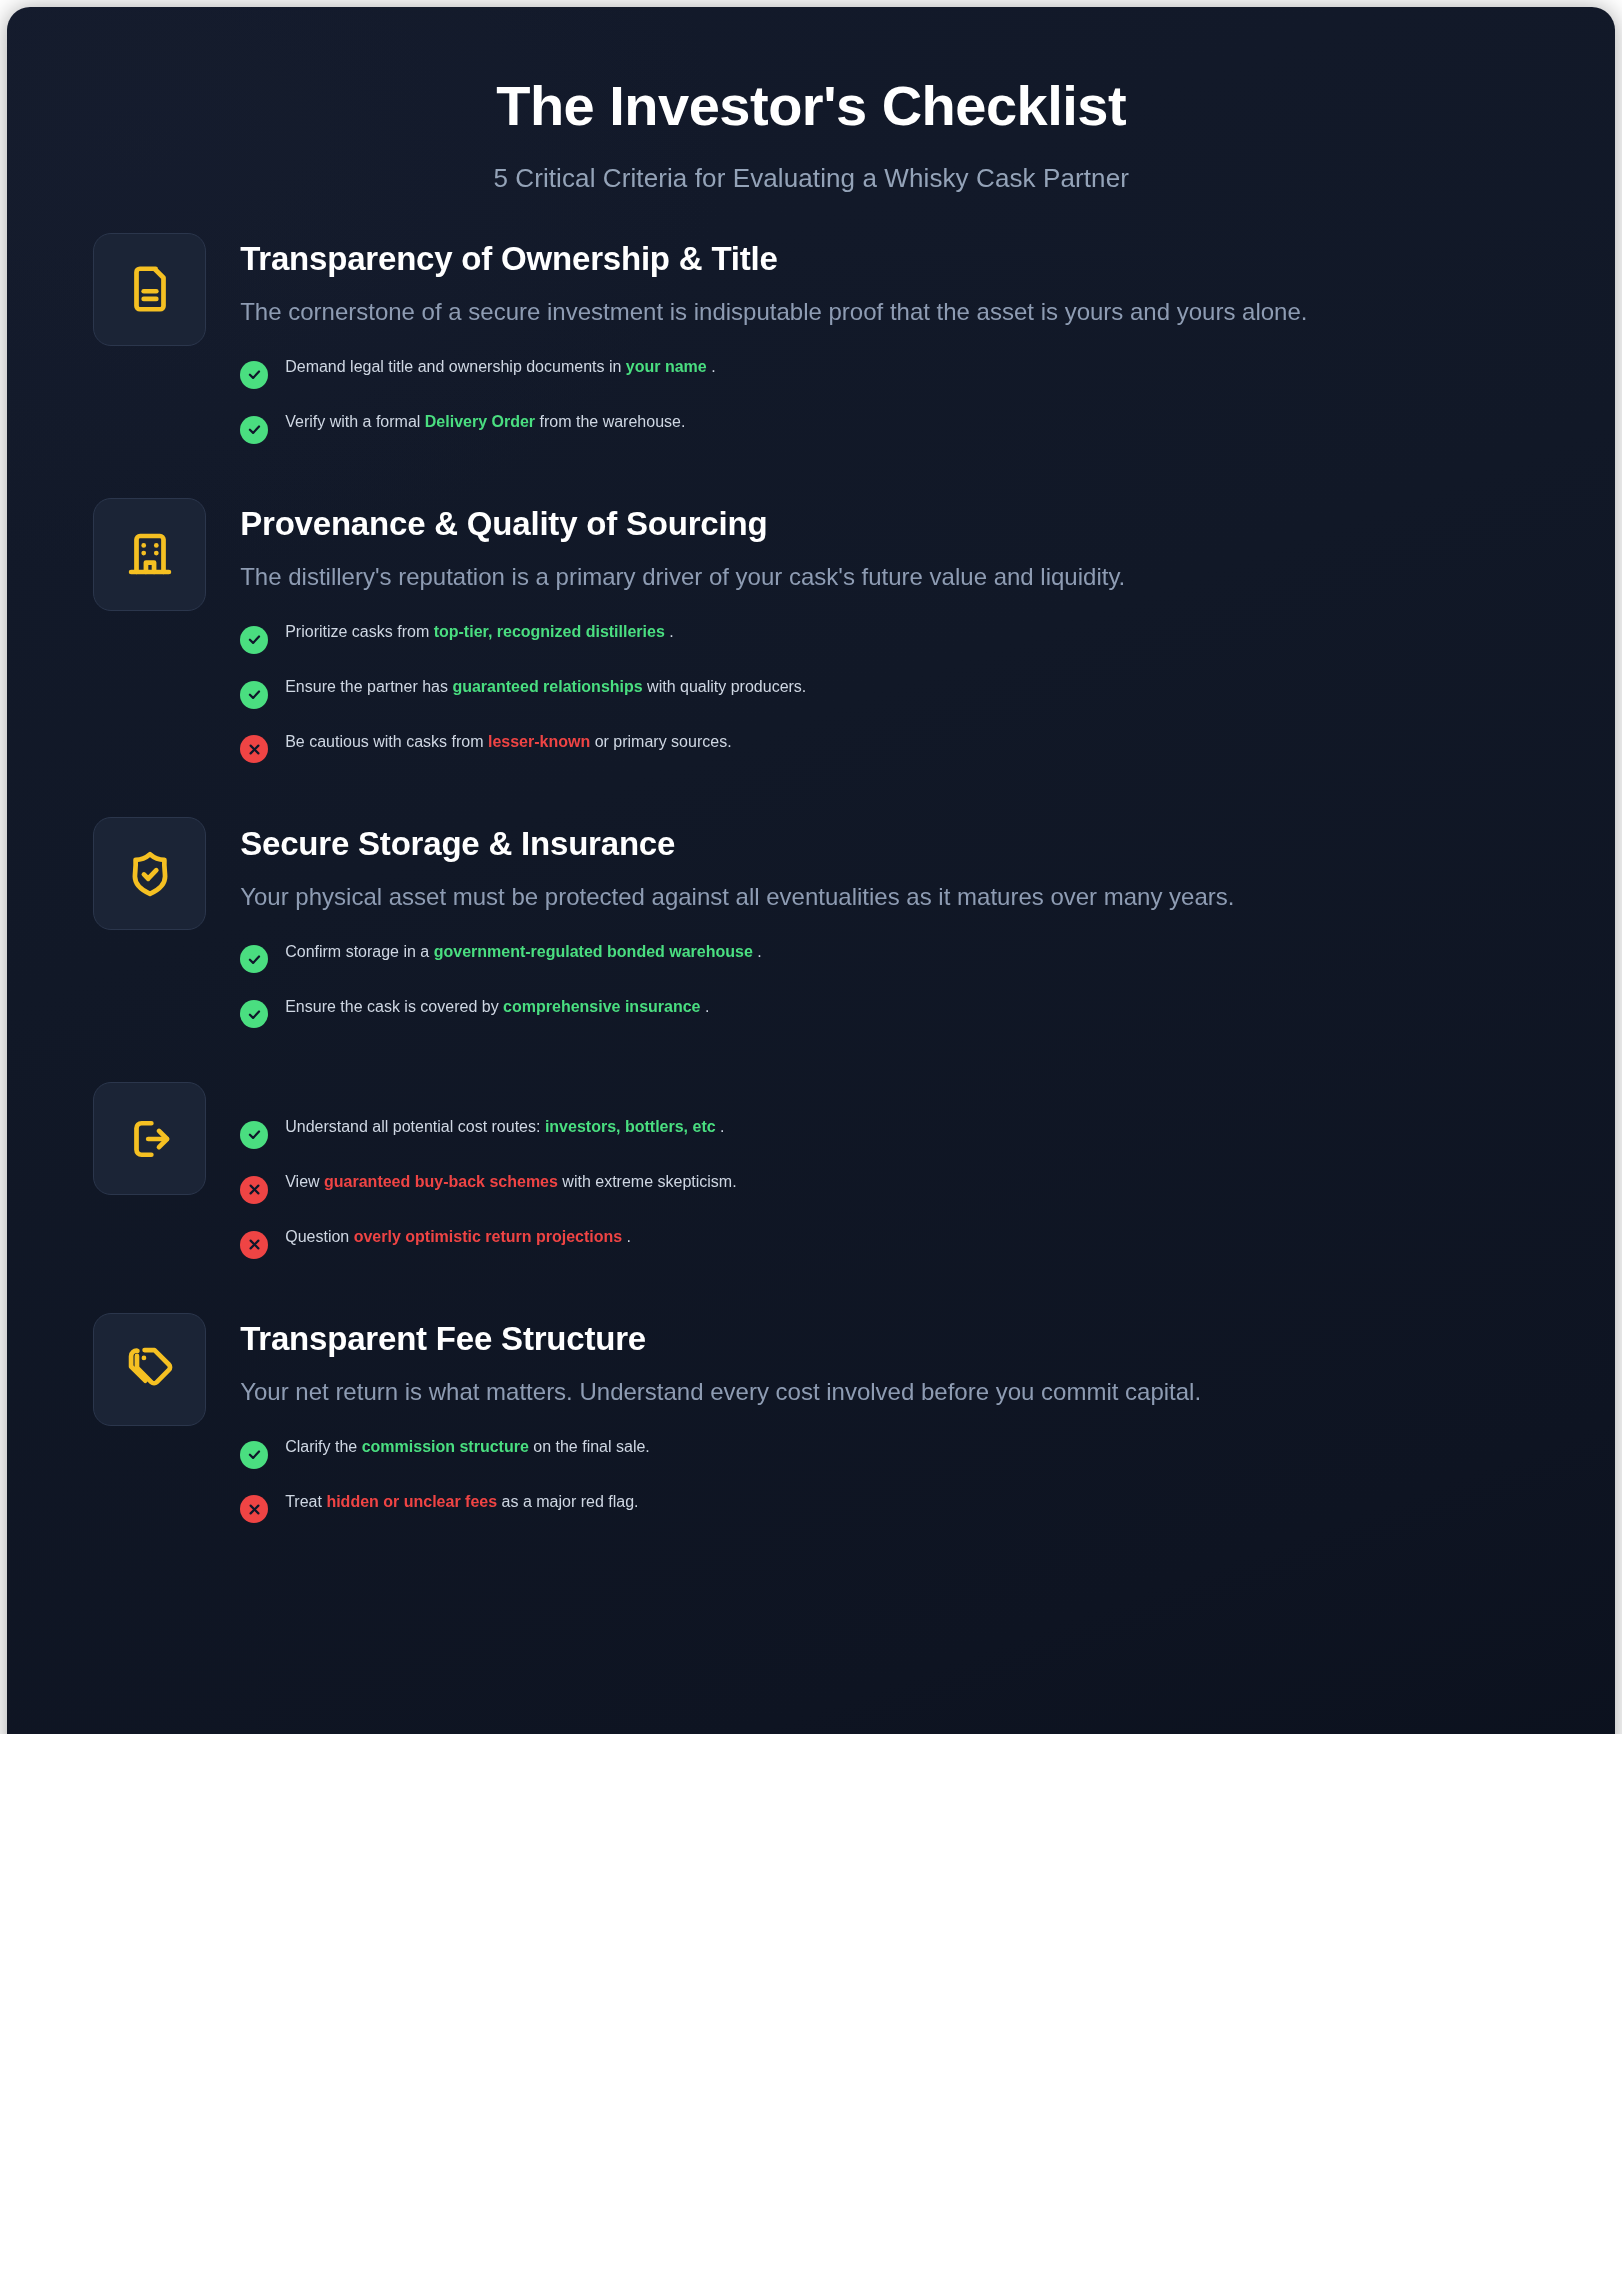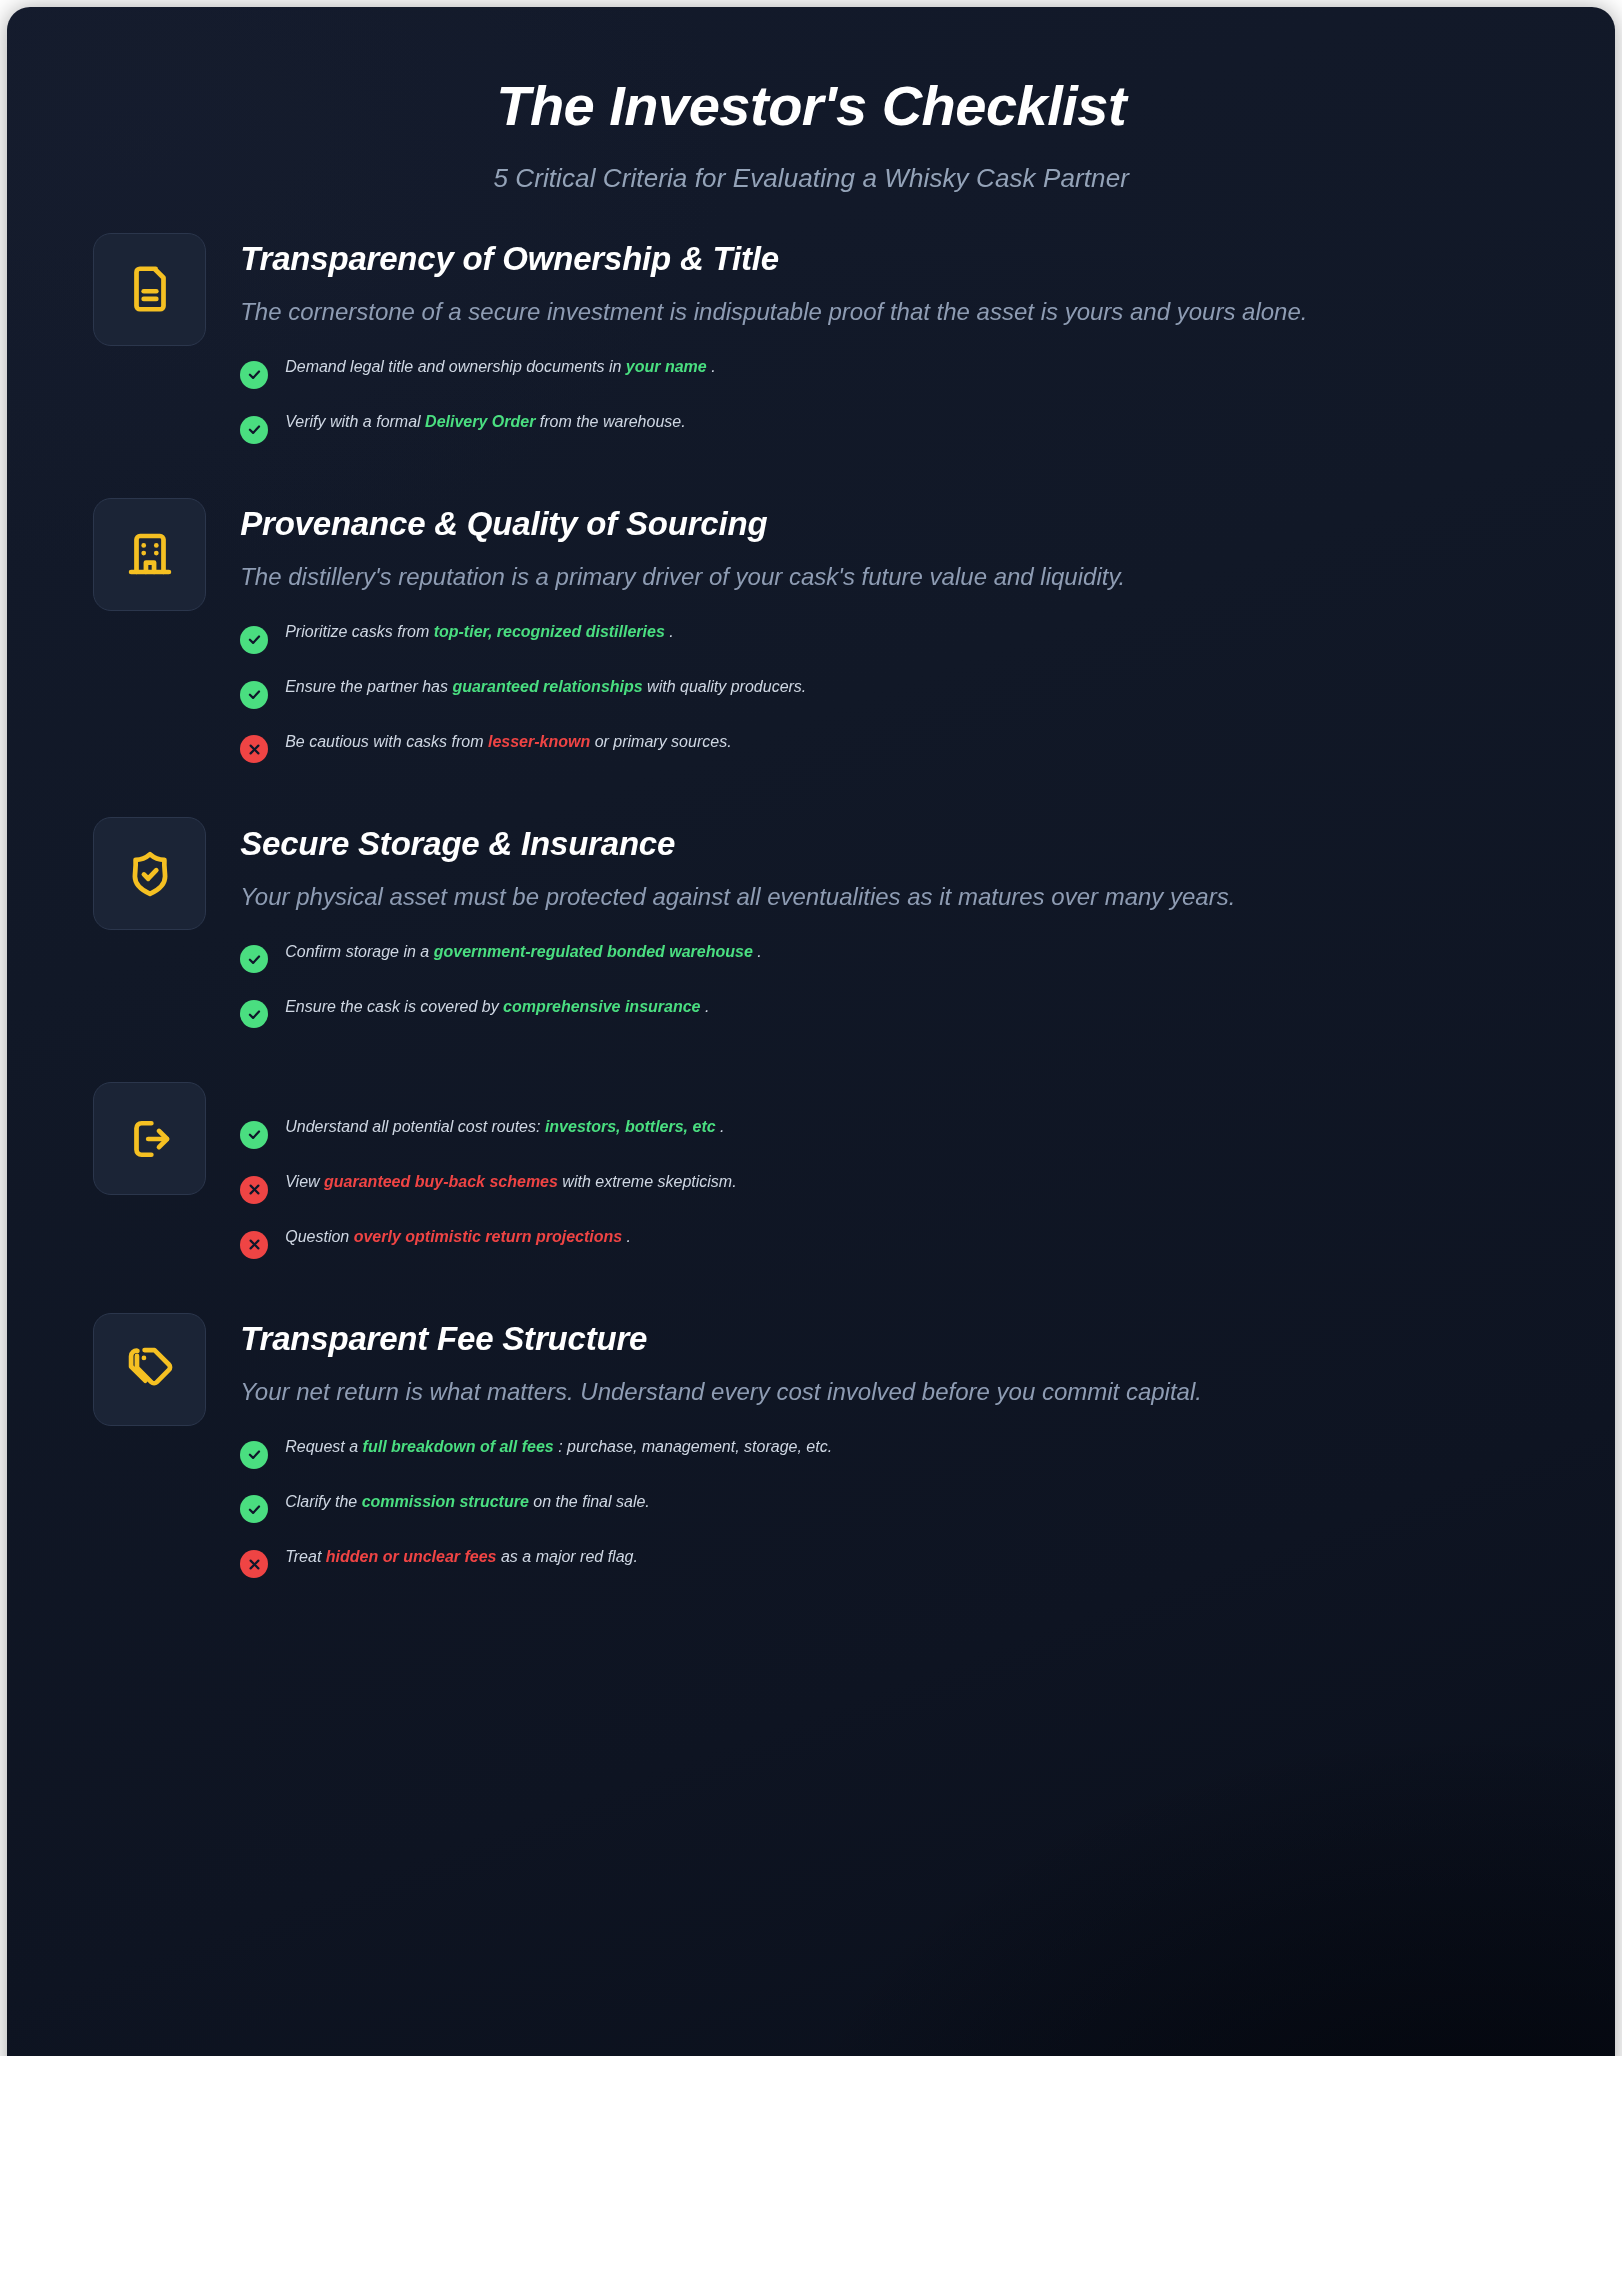--- a/index.html
+++ b/index.html
@@ -8,24 +8,23 @@
     width: 1623px;
     height: 2280px;
     background: #ffffff;
     font-family: "Liberation Sans", sans-serif;
     -webkit-font-smoothing: antialiased;
   }
 
   #page {
     position: relative;
     width: 1623px;
-    height: 2056px;
+    height: 1734px;
     background: #ffffff;
     overflow: hidden;
-    font-style: italic;
   }
 
   
   #card {
     position: absolute;
     left: 7.2px;
     top: 7.2px;
     width: 1608px;
     height: 2268px;
     background:
@@ -349,28 +348,20 @@
           <div class="section-body">
             <h2 class="section-title">Transparent Fee Structure</h2>
             <p class="section-desc">Your net return is what matters. Understand every cost involved before you commit capital.</p>
             <ul class="bullets">
               <li class="bullet">
                 <span class="b-icon ok">
                   <svg viewBox="0 0 24 24">
                     <path d="M5.5 12.4 10 16.8l8.4-9"></path>
                   </svg>
                 </span>
-                <span class="b-text"><span>Request a </span><span class="hl-green">full breakdown of all fees</span><span> : purchase, management, storage, etc.</span></span>
-              </li>
-              <li class="bullet">
-                <span class="b-icon ok">
-                  <svg viewBox="0 0 24 24">
-                    <path d="M5.5 12.4 10 16.8l8.4-9"></path>
-                  </svg>
-                </span>
                 <span class="b-text"><span>Clarify the </span><span class="hl-green">commission structure</span><span> on the final sale.</span></span>
               </li>
               <li class="bullet">
                 <span class="b-icon bad">
                   <svg viewBox="0 0 24 24">
                     <path d="M6.5 6.5 17.5 17.5"></path>
                     <path d="M17.5 6.5 6.5 17.5"></path>
                   </svg>
                 </span>
                 <span class="b-text"><span>Treat </span><span class="hl-red">hidden or unclear fees</span><span> as a major red flag.</span></span>

